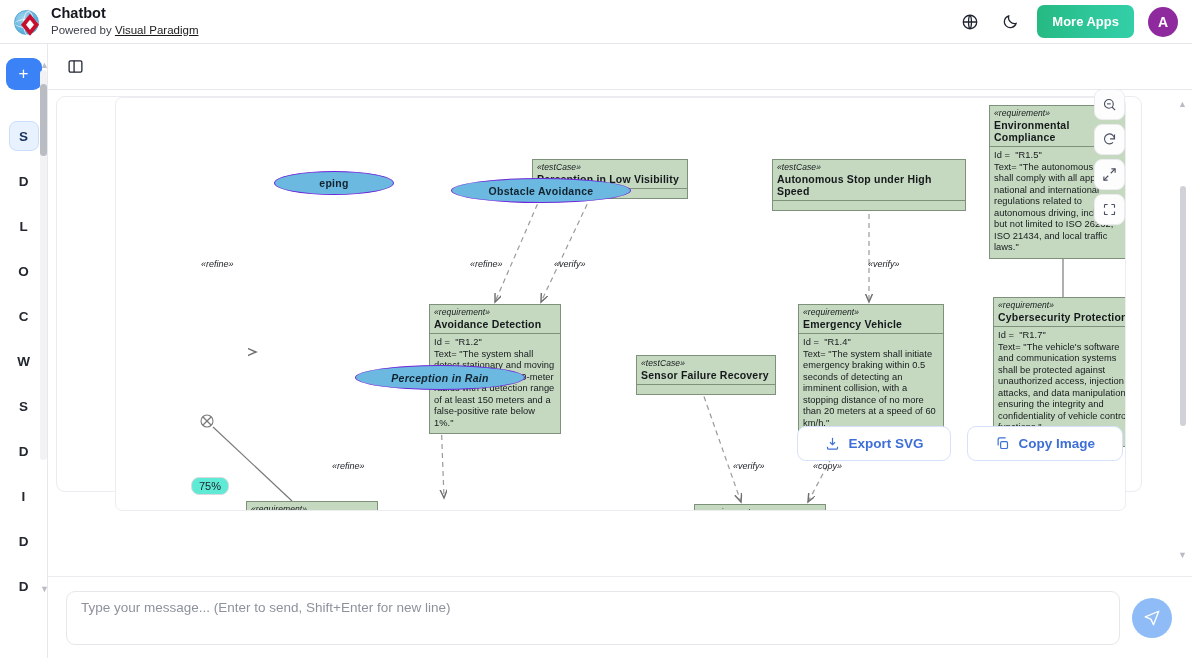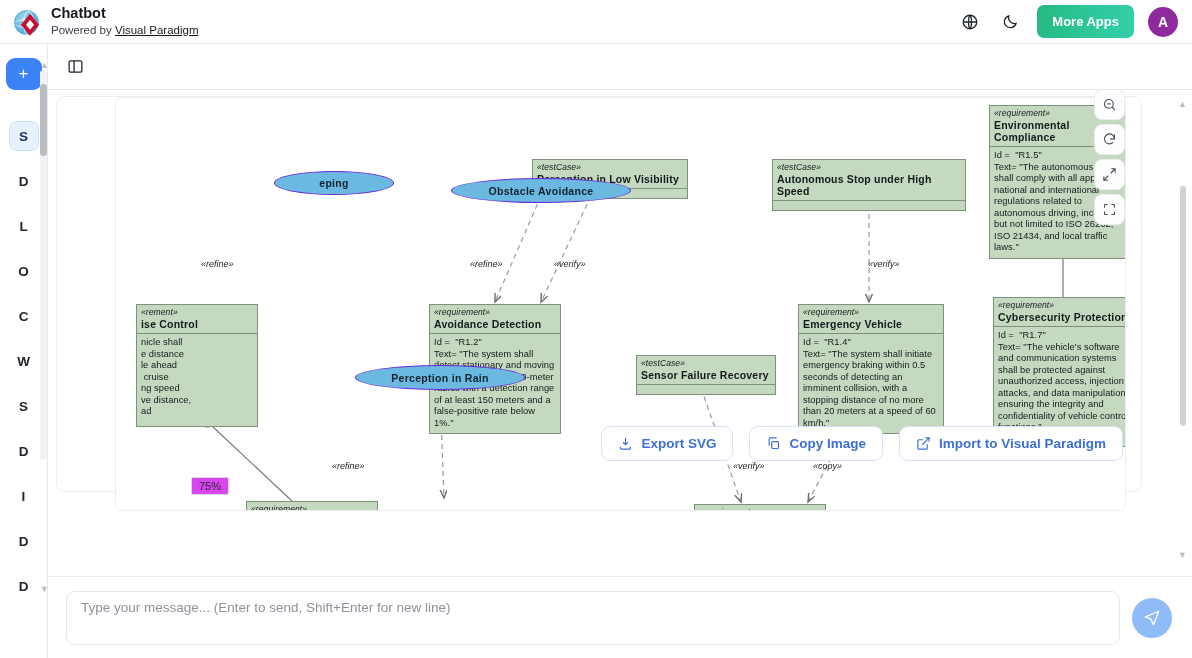--- a/index.html
+++ b/index.html
@@ -148,21 +148,21 @@
     border-radius: 50%; display: flex; align-items: center; justify-content: center;
     font-size: 10.5px; font-weight: bold; color: #10232e; letter-spacing: .3px;
     white-space: nowrap;
   }
 
   .edge-label {
     position: absolute; font-size: 9px; font-style: italic; color: #20242a;
     background: transparent; white-space: nowrap;
   }
   .pct-badge {
-    position: absolute; background: #d946ef; border: 1px solid #d9dade; border-radius: 2px;
+    position: absolute; background: #5eead4; border: 1px solid #d9dade; border-radius: 8px;
     font-size: 11px; padding: 2px 7px; color: #22262e;
   }
 
   svg.wires { position: absolute; left: 0; top: 0; width: 1400px; height: 560px; overflow: visible; }
 
   
   .diag-tools {
     position: absolute; right: 16px; top: -8px;
     display: flex; flex-direction: column; gap: 4px; z-index: 9;
   }
@@ -173,21 +173,21 @@
   }
 
   
   .actions {
     position: absolute; right: 18px; bottom: 30px; display: flex; gap: 16px;
   }
   .action-btn {
     display: flex; align-items: center; gap: 8px;
     border: 1px solid #d6e2fb; border-radius: 9px; background: #fff;
     color: #3e6fd6; font-size: 13.5px; font-weight: bold;
-    padding: 9px 16px; cursor: pointer; white-space: nowrap;
+    padding: 9px 27px; cursor: pointer; white-space: nowrap;
   }
 
   
   .chat-scroll { position: absolute; right: 4px; top: 6px; width: 8px; bottom: 80px; }
   .chat-scroll .thumb {
     position:absolute; left:0; top: 90px; width: 6px; height: 240px;
     background: #d0d2d7; border-radius: 4px;
   }
   .chat-arrow { position:absolute; right:5px; color:#b9bcc2; font-size:9px; }
   .chat-arrow.up { top: 9px; }
@@ -321,33 +321,20 @@
                 <div class="body" style="white-space: pre-wrap; min-height: 10px;"></div>
               </div>
               <div class="node" style="left: 873px; top: 7px; width: 148px;">
                 <div class="hdr">
                   <div class="stereo">«requirement»</div>
                   <div class="nm">Environmental Compliance</div>
                 </div>
                 <div class="body" style="white-space: pre-wrap; min-height: 108px;">Id =  "R1.5"
 Text= "The autonomous vehicle shall comply with all applicable national and international regulations related to autonomous driving, including but not limited to ISO 26262, ISO 21434, and local traffic laws."</div>
               </div>
-              <div class="node" style="left: 20px; top: 206px; width: 122px;">
-                <div class="hdr">
-                  <div class="stereo">«rement»</div>
-                  <div class="nm">ise Control</div>
-                </div>
-                <div class="body" style="white-space: pre-wrap; min-height: 93px;">nicle shall
-e distance
-le ahead
- cruise
-ng speed
-ve distance,
-ad</div>
-              </div>
               <div class="node" style="left: 313px; top: 206px; width: 132px;">
                 <div class="hdr">
                   <div class="stereo">«requirement»</div>
                   <div class="nm">Avoidance Detection</div>
                 </div>
                 <div class="body" style="white-space: pre-wrap; min-height: 95px;">Id =  "R1.2"
 Text= "The system shall detect stationary and moving obstacles within a 100-meter radius with a detection range of at least 150 meters and a false-positive rate below 1%."</div>
               </div>
               <div class="node" style="left: 682px; top: 206px; width: 146px;">
                 <div class="hdr">
@@ -377,21 +364,21 @@
                   <div class="stereo">«requirement»</div>
                 </div>
               </div>
               <div class="node" style="left: 578px; top: 406px; width: 132px;">
                 <div class="hdr">
                   <div class="stereo">«requirement»</div>
                 </div>
               </div>
               <div class="oval" style="left: 158px; top: 73px; width: 120px; height: 24px;">eping</div>
               <div class="oval" style="left: 335px; top: 80px; width: 180px; height: 25px;">Obstacle Avoidance</div>
-              <div class="oval" style="left: 239px; top: 267px; width: 170px; height: 25px;">Perception in Rain</div>
+              <div class="oval" style="left: 239px; top: 267px; width: 170px; height: 25px; font-style: italic;">Perception in Rain</div>
               <div class="edge-label" style="left: 85px; top: 161px;">«refine»</div>
               <div class="edge-label" style="left: 354px; top: 161px;">«refine»</div>
               <div class="edge-label" style="left: 438px; top: 161px;">«verify»</div>
               <div class="edge-label" style="left: 752px; top: 161px;">«verify»</div>
               <div class="edge-label" style="left: 216px; top: 363px;">«refine»</div>
               <div class="edge-label" style="left: 617px; top: 363px;">«verify»</div>
               <div class="edge-label" style="left: 697px; top: 363px;">«copy»</div>
               <div class="pct-badge" style="left: 75px; top: 379px;">75%</div>
             </div>
         </div>
@@ -438,30 +425,20 @@
             </button>
             <button class="action-btn">
               <span style="display: flex;">
                 <svg width="15" height="15" viewBox="0 0 24 24" fill="none" stroke="currentColor" stroke-width="1.9">
                   <rect x="9" y="9" width="11" height="11" rx="2"></rect>
                   <path d="M5 15V5a2 2 0 0 1 2-2h10"></path>
                 </svg>
               </span>
               <span>Copy Image</span>
             </button>
-            <button class="action-btn">
-              <span style="display: flex;">
-                <svg width="15" height="15" viewBox="0 0 24 24" fill="none" stroke="currentColor" stroke-width="1.9">
-                  <path d="M18 13v6a2 2 0 0 1-2 2H5a2 2 0 0 1-2-2V8a2 2 0 0 1 2-2h6"></path>
-                  <polyline points="15 3 21 3 21 9"></polyline>
-                  <line x1="10" y1="14" x2="21" y2="3"></line>
-                </svg>
-              </span>
-              <span>Import to Visual Paradigm</span>
-            </button>
           </div>
       </div>
 
       <div class="chat-arrow up">▲</div>
       <div class="chat-scroll">
         <div class="thumb"></div>
       </div>
       <div class="chat-arrow down">▼</div>
     </div>
 

